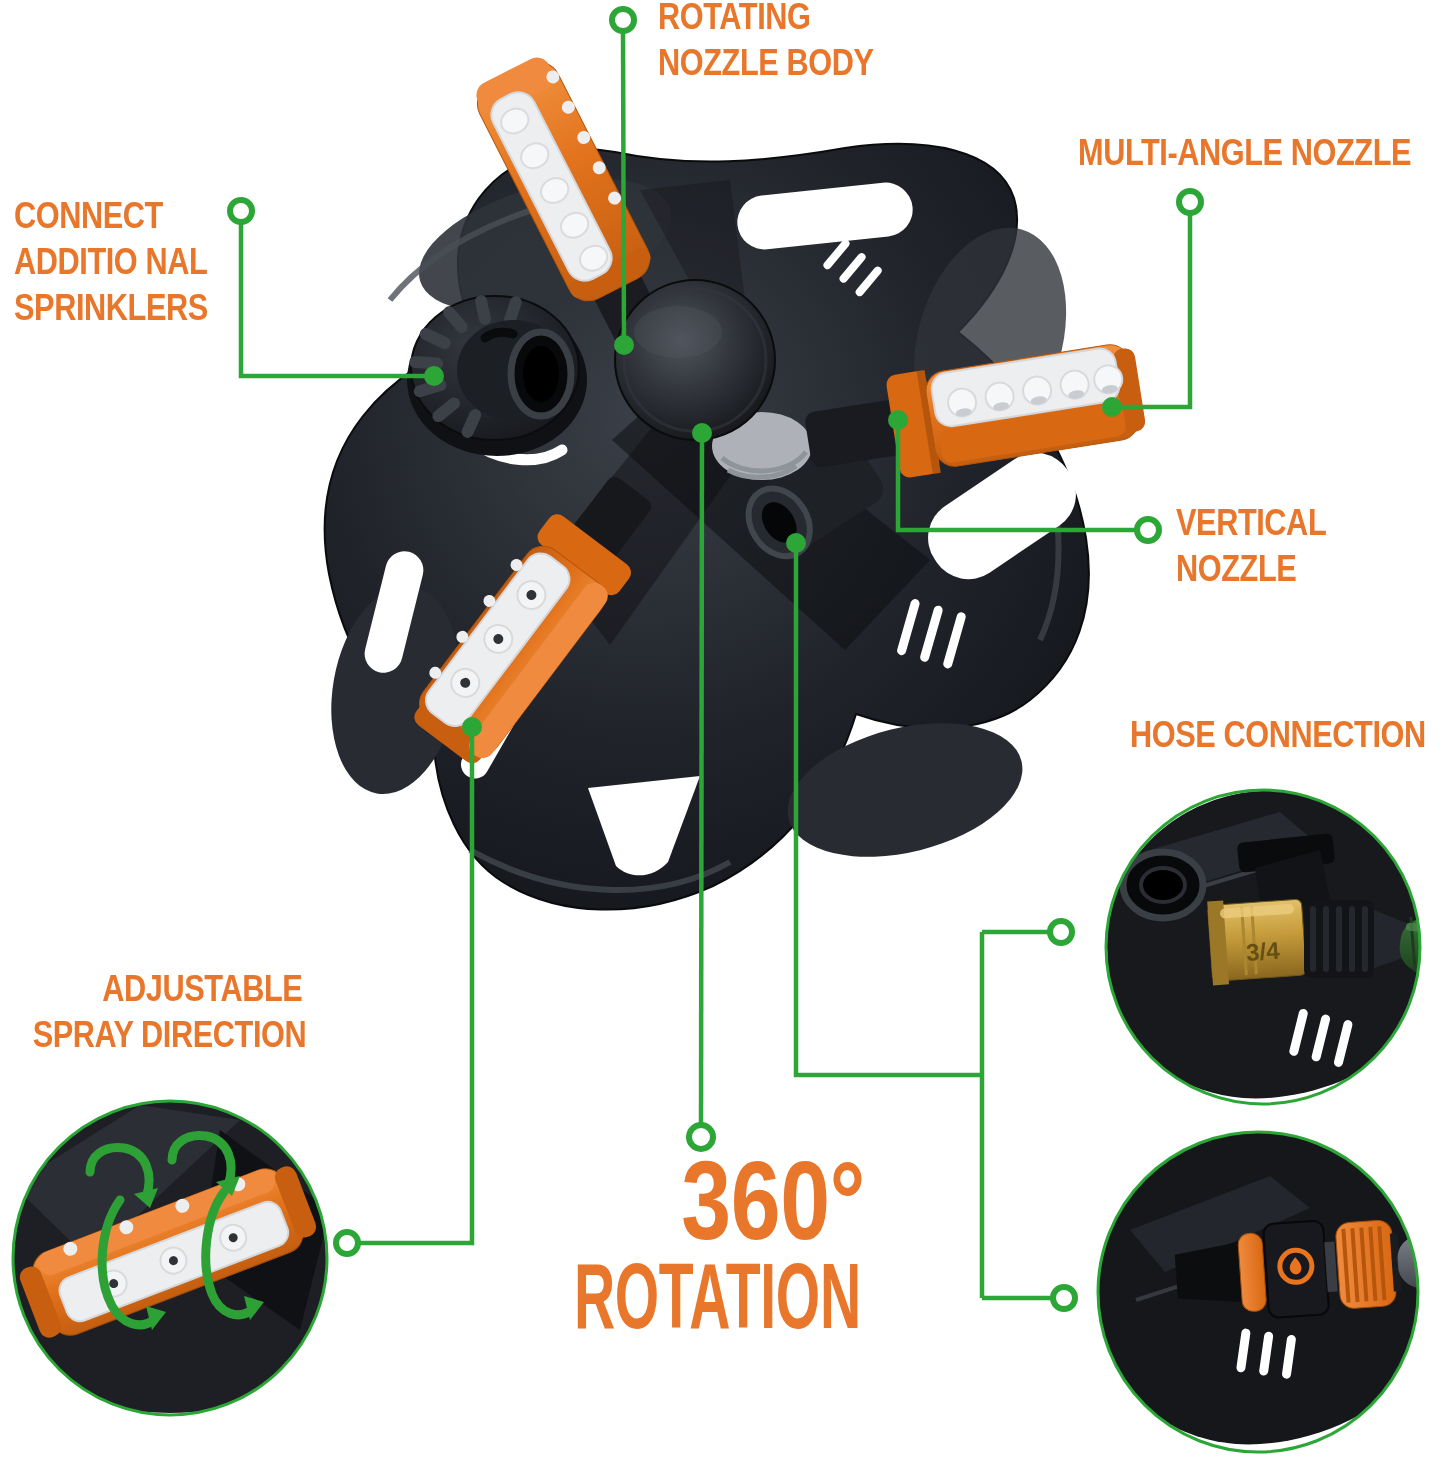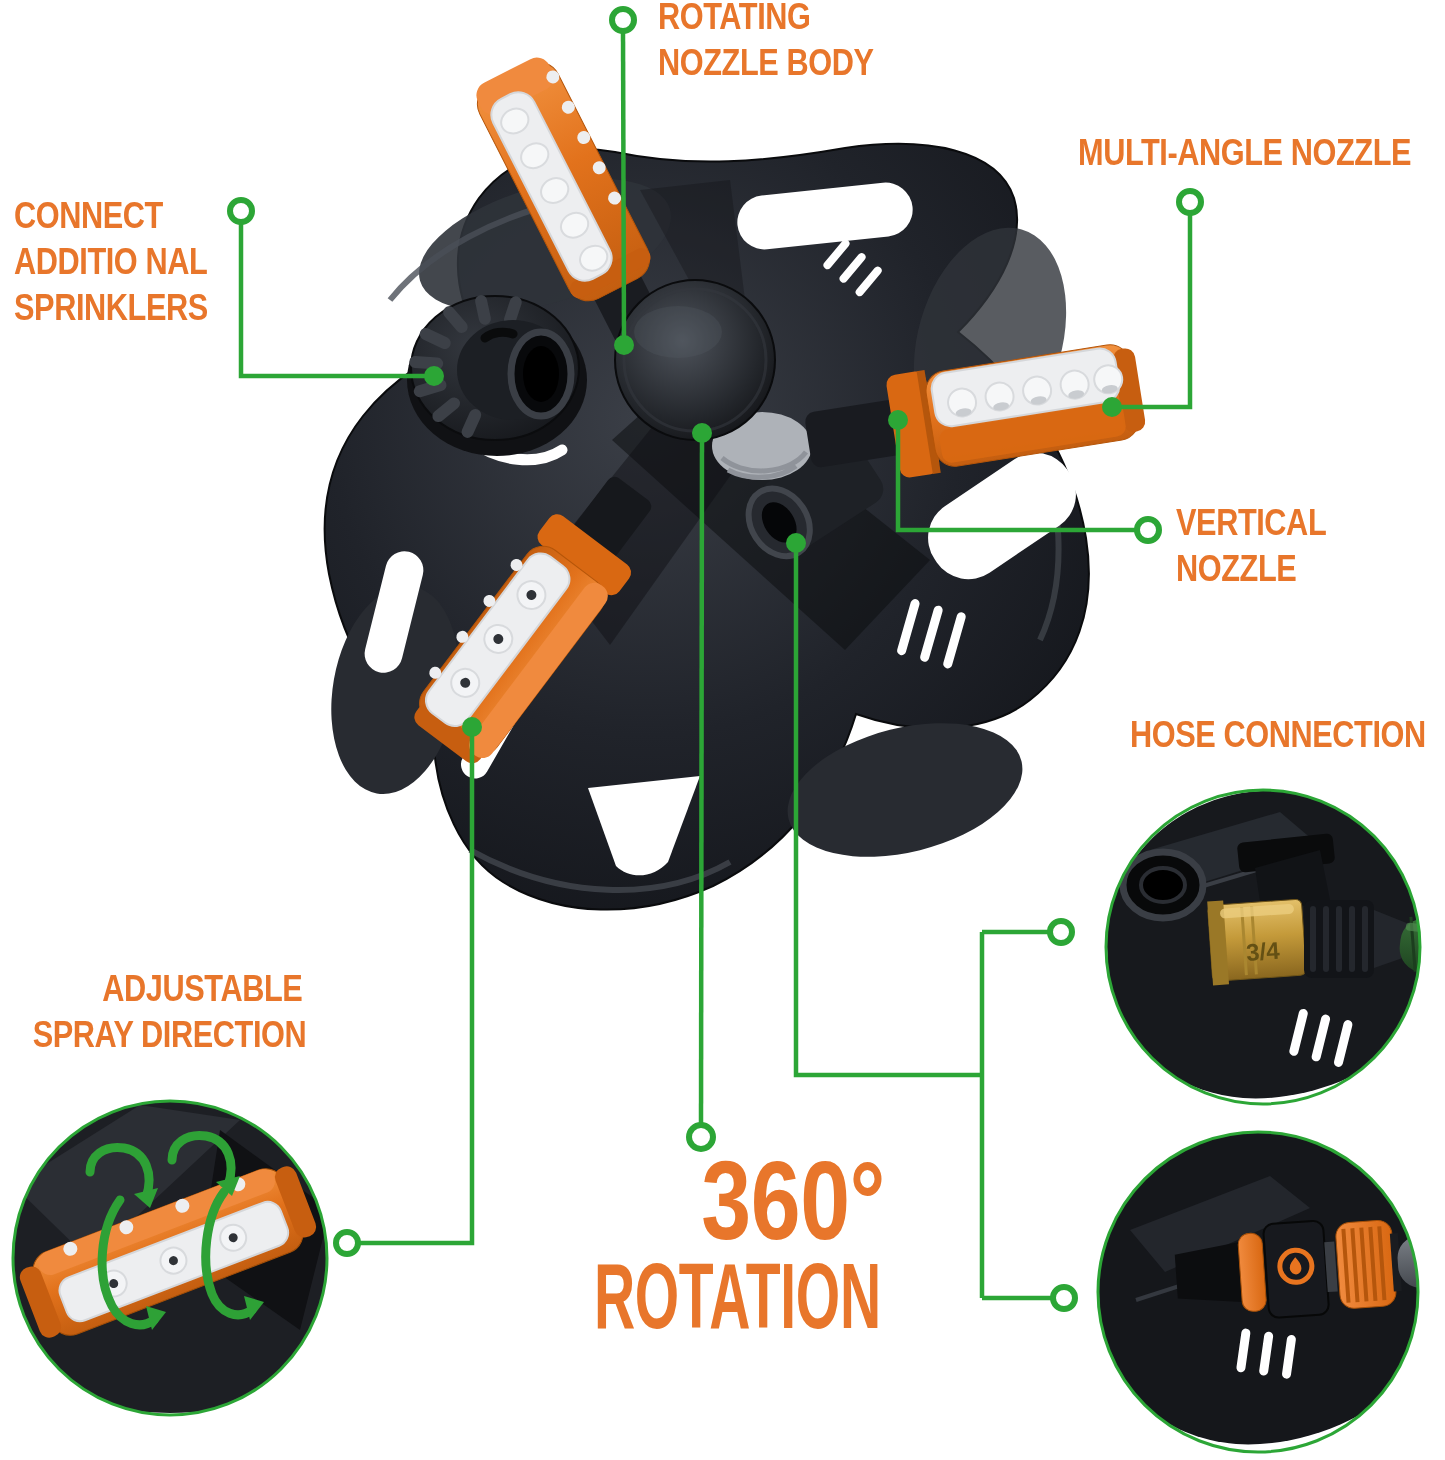--- a/index.html
+++ b/index.html
@@ -403,18 +403,18 @@
 
 <div class="callout" style="left:1130px;top:712px;">
   <span class="ln">HOSE CONNECTION</span>
 </div>
 
 <div class="callout center" style="left:5px;top:966px;width:325px;">
   <span class="ln">ADJUSTABLE</span>
   <span class="ln">SPRAY DIRECTION</span>
 </div>
 
-<div class="callout center big" style="left:516px;top:1150px;width:410px;">
+<div class="callout center big" style="left:496px;top:1150px;width:410px;">
   <span class="deg">360°</span>
   <span class="rot">ROTATION</span>
 </div>
 
 </div>
 
 </body></html>

